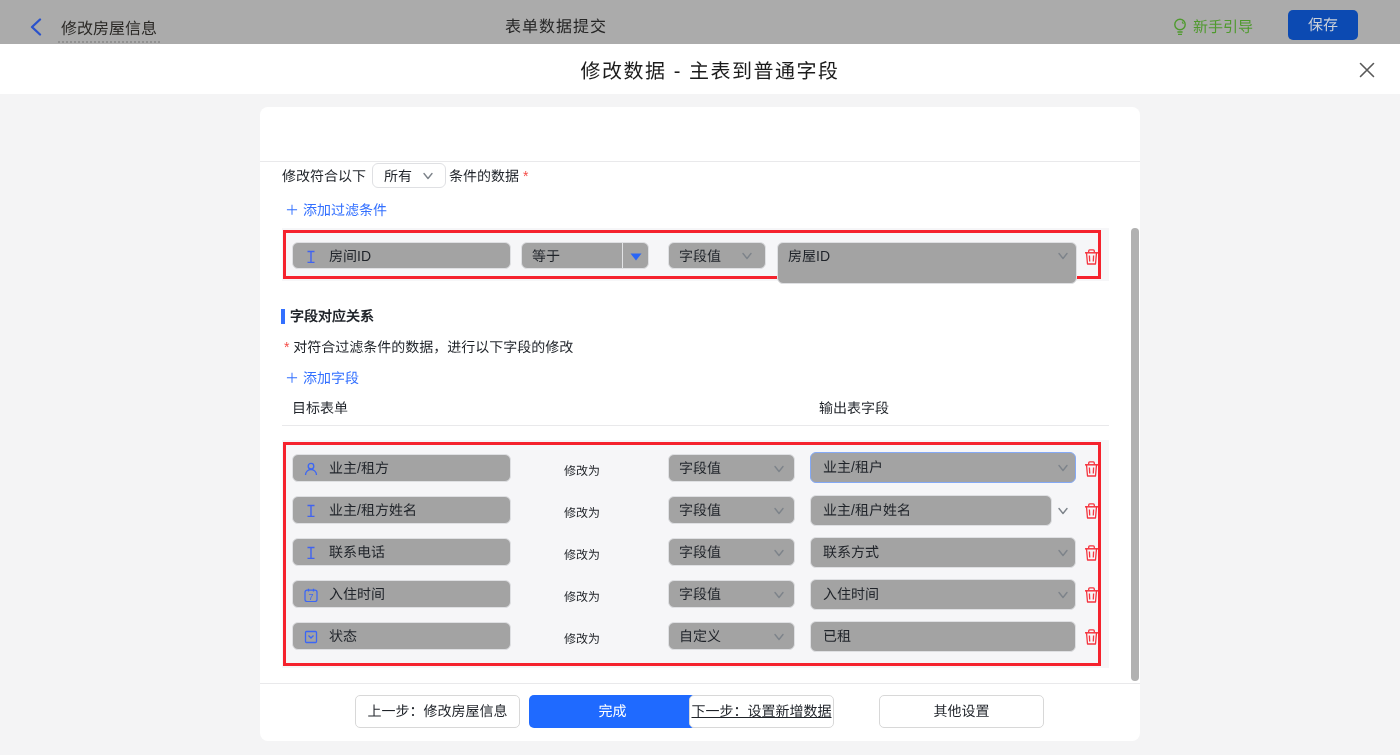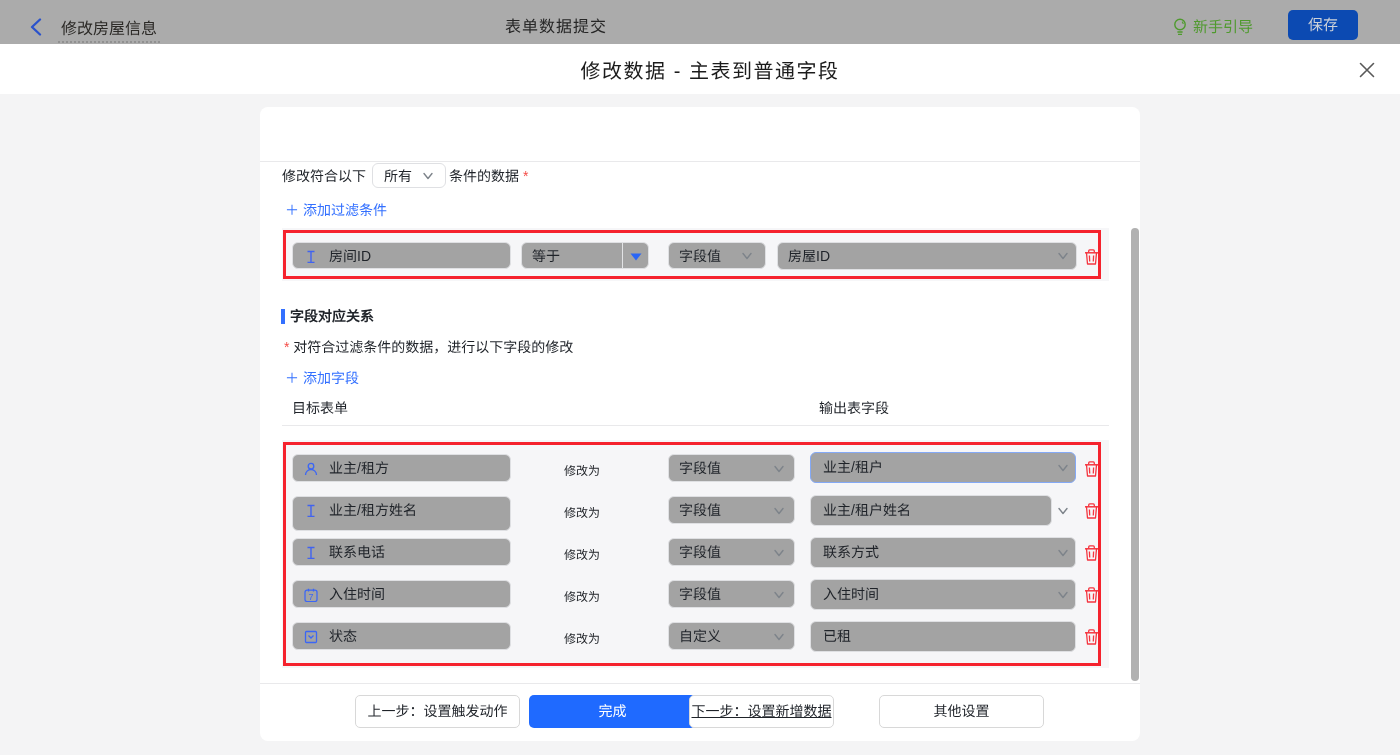--- a/index.html
+++ b/index.html
@@ -96,21 +96,21 @@
       <svg style="left:108px;top:10px;" width="12" height="8" viewBox="0 0 12 8">
           <path d="M0.5 0.5 h11 L6 7.5 Z" fill="#2a66f5"></path>
         </svg>
     </div>
     <div class="fld" style="left:386px;top:14px;width:98px;height:27px;">
       <div class="txt" style="left:10px;">字段值</div>
       <svg style="left:72px;top:9px;" width="12" height="9" viewBox="0 0 12 9">
           <path d="M2 1.5 L6 6.5 L10 1.5" fill="none" stroke="#7d838a" stroke-width="1.4" stroke-linecap="round" stroke-linejoin="round"></path>
         </svg>
     </div>
-    <div class="fld" style="left:495px;top:14px;width:300px;height:28px;text-align:right;">
+    <div class="fld" style="left:495px;top:14px;width:300px;height:42px;text-align:right;">
       <div class="txt" style="left:10px;">房屋ID</div>
       <svg style="left:279px;top:9px;" width="12" height="9" viewBox="0 0 12 9">
           <path d="M2 1.5 L6 6.5 L10 1.5" fill="none" stroke="#7d838a" stroke-width="1.4" stroke-linecap="round" stroke-linejoin="round"></path>
         </svg>
     </div>
     <svg class="trash" style="top:21px;" width="15" height="16" viewBox="0 0 15 16">
         <g fill="none" stroke="#f5353f" stroke-width="1.3">
           <path d="M1 3.8 h13" stroke-width="1.5"></path>
           <path d="M4.7 3.5 v-1.6 a1 1 0 0 1 1 -1 h3.6 a1 1 0 0 1 1 1 v1.6"></path>
           <path d="M2.5 3.8 l1 11.2 h8 l1 -11.2" stroke-linejoin="round"></path>
@@ -155,21 +155,21 @@
     </div>
     <svg class="trash" style="top:21px;" width="15" height="16" viewBox="0 0 15 16">
         <g fill="none" stroke="#f5353f" stroke-width="1.3">
           <path d="M1 3.8 h13" stroke-width="1.5"></path>
           <path d="M4.7 3.5 v-1.6 a1 1 0 0 1 1 -1 h3.6 a1 1 0 0 1 1 1 v1.6"></path>
           <path d="M2.5 3.8 l1 11.2 h8 l1 -11.2" stroke-linejoin="round"></path>
           <path d="M5.4 6.5 l0.3 6 M9.6 6.5 l-0.3 6"></path>
         </g>
       </svg>
 
-    <div class="fld" style="left:10px;top:56px;width:219px;height:35px;">
+    <div class="fld" style="left:10px;top:56px;width:219px;height:28px;">
       <svg width="13" height="13" viewBox="0 0 13 13">
           <g stroke="#4063f0" stroke-width="1.4" fill="none">
             <path d="M3.5 1.5 h7 M7 1.5 v11 M3.5 12.5 h7"></path>
           </g>
         </svg>
       <div class="txt">业主/租方姓名</div>
     </div>
     <div class="rowlbl" style="top:56px;">修改为</div>
     <div class="fld" style="left:386px;top:56px;width:127px;height:28px;">
       <div class="txt" style="left:10px;">字段值</div>
@@ -277,19 +277,19 @@
         <g fill="none" stroke="#f5353f" stroke-width="1.3">
           <path d="M1 3.8 h13" stroke-width="1.5"></path>
           <path d="M4.7 3.5 v-1.6 a1 1 0 0 1 1 -1 h3.6 a1 1 0 0 1 1 1 v1.6"></path>
           <path d="M2.5 3.8 l1 11.2 h8 l1 -11.2" stroke-linejoin="round"></path>
           <path d="M5.4 6.5 l0.3 6 M9.6 6.5 l-0.3 6"></path>
         </g>
       </svg>
   </div>
 
   <div class="hline" style="left:0;top:576px;width:880px;"></div>
-  <div class="fbtn" style="left:95px;width:165px;">上一步：设置触发动作</div>
+  <div class="fbtn" style="left:95px;width:165px;">上一步：修改房屋信息</div>
   <div id="fdone">完成</div>
   <div class="fbtn" style="left:429px;width:145px;text-decoration:underline;">下一步：设置新增数据</div>
   <div class="fbtn" style="left:619px;width:165px;">其他设置</div>
 
   <div id="thumb"></div>
 </div>
 
 </body></html>

